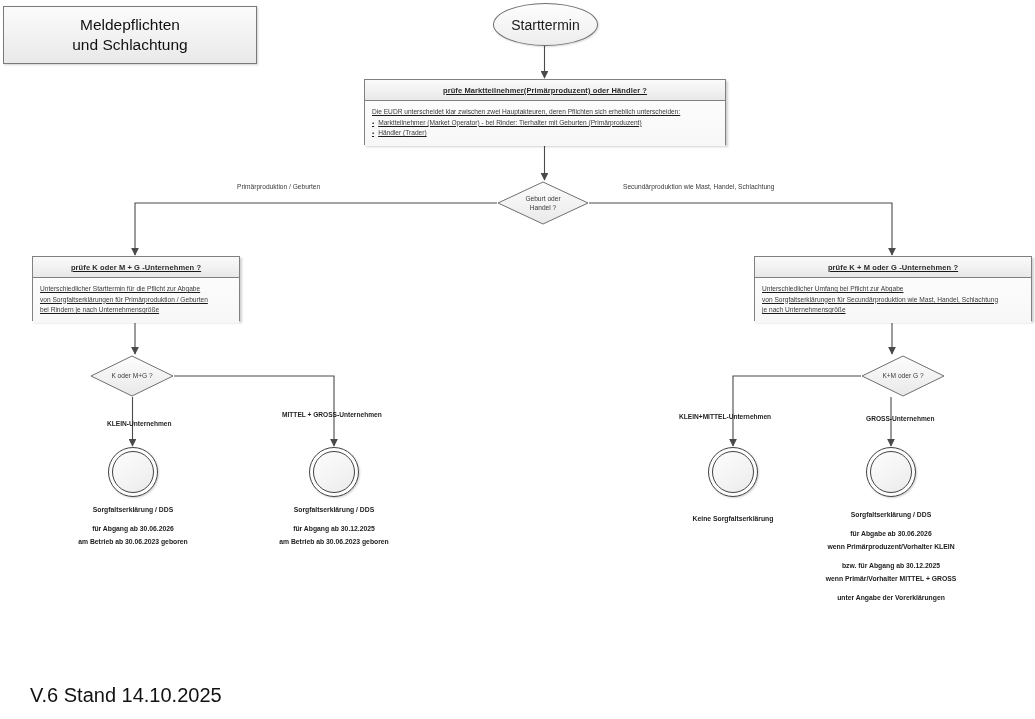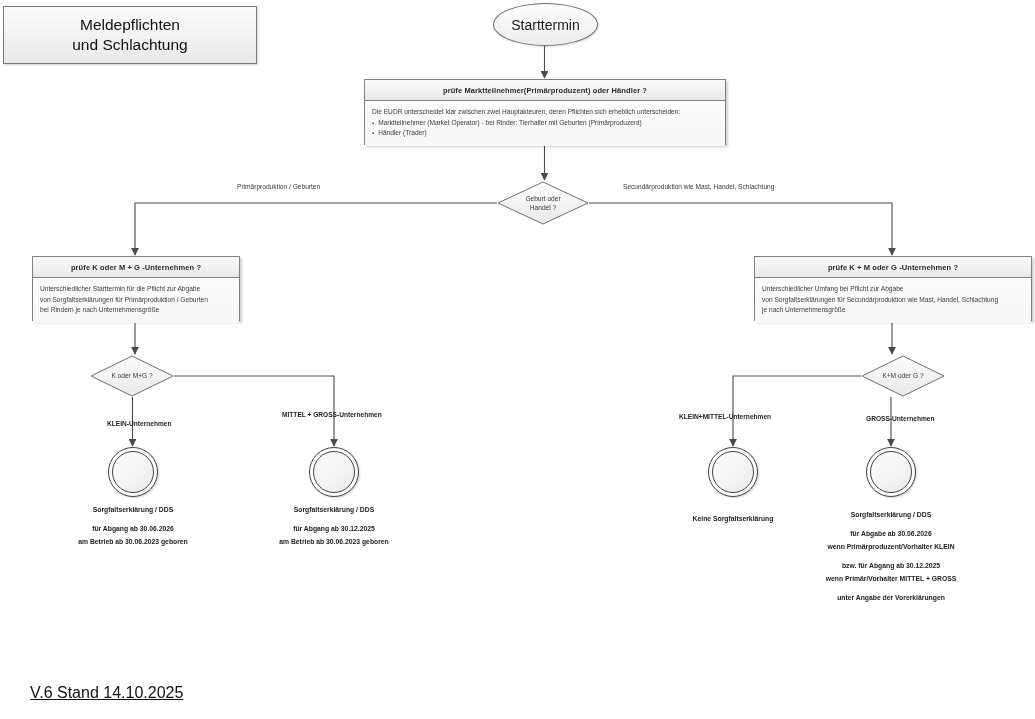--- a/index.html
+++ b/index.html
@@ -31,20 +31,21 @@
     background:linear-gradient(180deg,#fdfdfd 0%,#f4f4f4 60%,#ececec 100%);
     display:flex;align-items:center;justify-content:center;
     box-shadow:1px 1px 2px rgba(0,0,0,0.15);
   }
   .start-node span{font-size:14px;color:#1b1b1b;}
 
   
   .proc{
     position:absolute;border:1px solid #808080;background:#ec4899;
     box-shadow:1.5px 1.5px 2px rgba(0,0,0,0.18);
+    text-decoration:underline;
   }
   .proc .hd{
     border-bottom:1px solid #808080;
     background:linear-gradient(180deg,#fafafa 0%,#f1f1f1 55%,#e8e8e8 100%);
     font-size:7.5px;font-weight:bold;color:#2b2b2b;
     text-align:center;padding:6px 4px 5px 4px;letter-spacing:0.1px;
   }
   .proc .bd{
     background:linear-gradient(180deg,#fcfcfc 0%,#f7f7f7 100%);
     font-size:6.6px;color:#3b3b3b;line-height:10.5px;padding:6px 7px 7px 7px;
@@ -84,21 +85,21 @@
   #end-4{left:866px;top:447px;}
 
   
   .lbl{position:absolute;font-size:6.6px;color:#3a3a3a;white-space:nowrap;}
   .lbl.b{font-weight:bold;color:#1f1f1f;}
   .cap{position:absolute;text-align:center;white-space:nowrap;
        font-size:6.8px;font-weight:bold;color:#1c1c1c;line-height:13px;}
   .cap .sp{display:block;height:6px;}
 
   .footer{
-    position:absolute;left:30px;top:684px;font-size:16px;color:#111;text-decoration:underline;
+    position:absolute;left:30px;top:684px;font-size:20px;color:#111;
   }
 </style>
 </head>
 <body>
 
 <div id="canvas">
 
   <svg class="wires" viewBox="0 0 1035 719" xmlns="http://www.w3.org/2000/svg">
     <defs>
       <marker id="arrow" viewBox="0 0 10 10" refX="9" refY="5" markerWidth="7" markerHeight="7" orient="auto-start-reverse">

